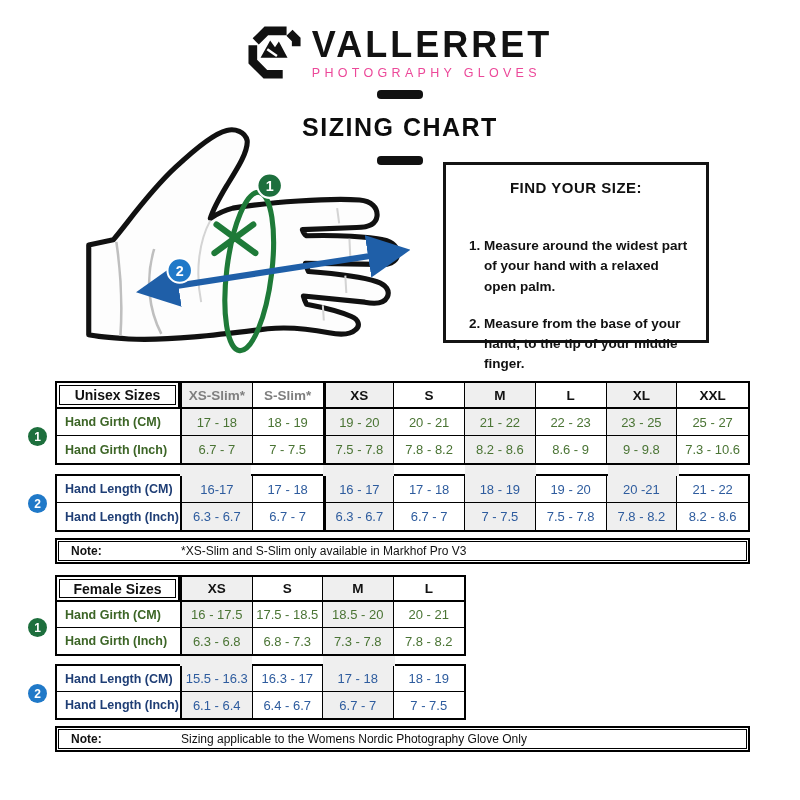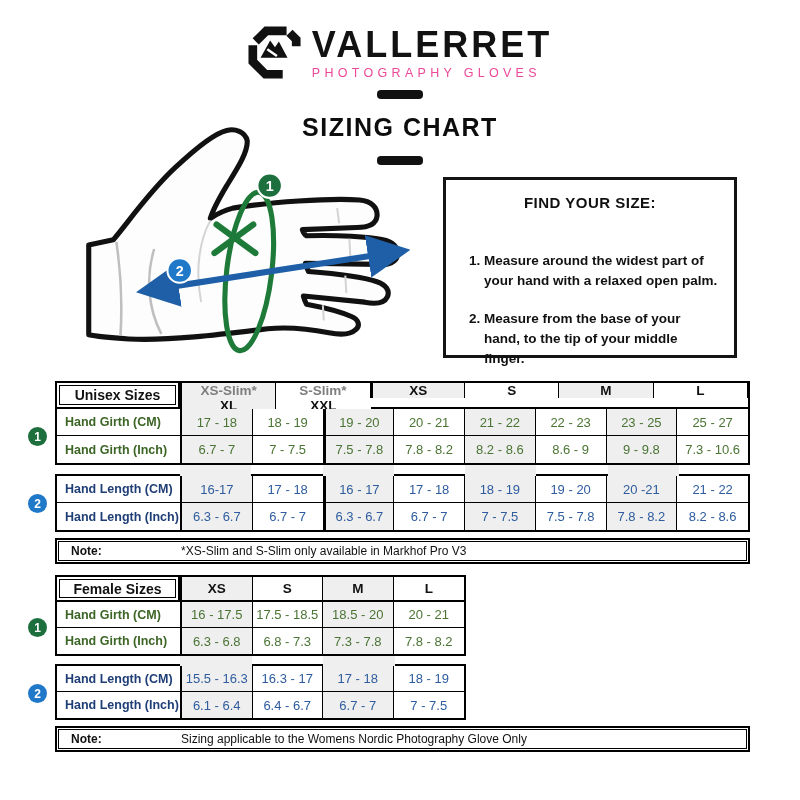--- a/index.html
+++ b/index.html
@@ -10,21 +10,21 @@
   .brand-header{position:absolute;top:26px;left:0;width:100%;display:flex;flex-direction:column;align-items:center;}
   .brand-row{display:flex;align-items:center;gap:10px;}
   .brand-text{display:flex;flex-direction:column;}
   .brand-name{font-size:36px;font-weight:bold;letter-spacing:3px;color:#121212;line-height:1;}
   .brand-tagline{font-size:12.5px;letter-spacing:4.3px;color:#ec4899;margin-top:3px;}
   .title-row{display:flex;align-items:center;gap:14px;margin-top:10px;flex-direction:column;}
   .dash{width:46px;height:9px;background:#111;border-radius:4px;}
   .page-title{font-size:25px;font-weight:bold;letter-spacing:1.5px;margin:0;color:#0d0d0d;}
 
   
-  .findbox{position:absolute;left:443px;top:177px;width:294px;height:181px;border:3px solid #141414;
+  .findbox{position:absolute;left:443px;top:162px;width:266px;height:181px;border:3px solid #141414;
            box-sizing:border-box;padding:10px 14px 8px 14px;background:#fff;}
   .findbox-title{text-align:center;font-weight:bold;font-size:15px;letter-spacing:.5px;margin-top:4px;}
   .findbox ol{margin:16px 0 0 0;padding-left:24px;}
   .findbox li{font-size:13.5px;font-weight:bold;line-height:1.5;color:#111;margin-top:40px;}
   .findbox li + li{margin-top:17px;}
   .findbox li::marker{font-weight:bold;}
 
   
   .hand-svg{position:absolute;left:55px;top:126px;width:368px;height:246px;}
 
@@ -155,21 +155,21 @@
       <li><span>Measure around the widest part of your hand with a relaxed open palm.</span></li>
       <li><span>Measure from the base of your hand, to the tip of your middle finger.</span></li>
     </ol>
   </div>
 
   <div id="unisex-table" class="size-table" style="left:55px;top:381px;width:695px;">
       <div class="size-header-row" style="height: 28px;">
         <div class="head-label-box">
           <div class="head-label-inner">Unisex Sizes</div>
         </div>
-        <div class="head-grid" style="grid-template-columns: repeat(6, 1fr);">
+        <div class="head-grid" style="grid-template-columns: repeat(8, 1fr);">
           <div class="hcell slim g">XS-Slim*</div>
           <div class="hcell slim">S-Slim*</div>
           <div class="hcell g sep">XS</div>
           <div class="hcell">S</div>
           <div class="hcell g">M</div>
           <div class="hcell">L</div>
           <div class="hcell g">XL</div>
           <div class="hcell lastc">XXL</div>
         </div>
       </div>

